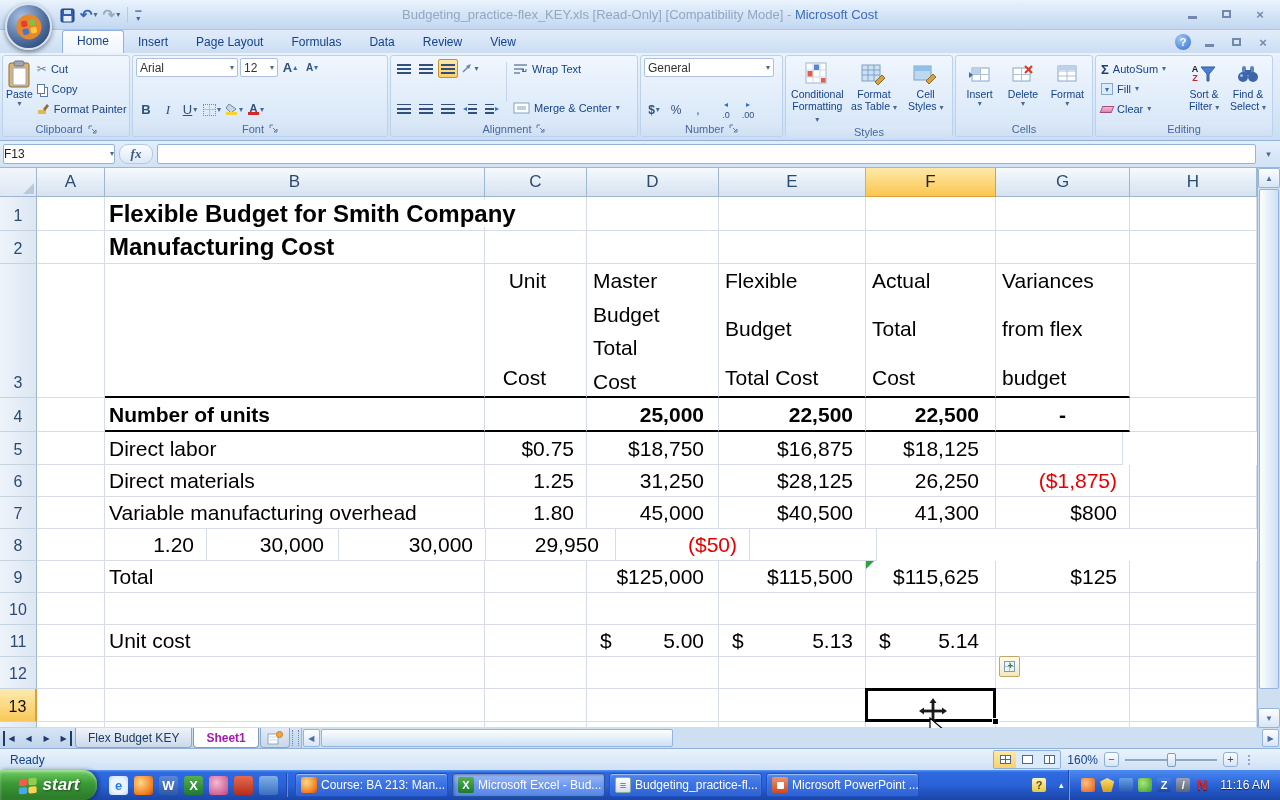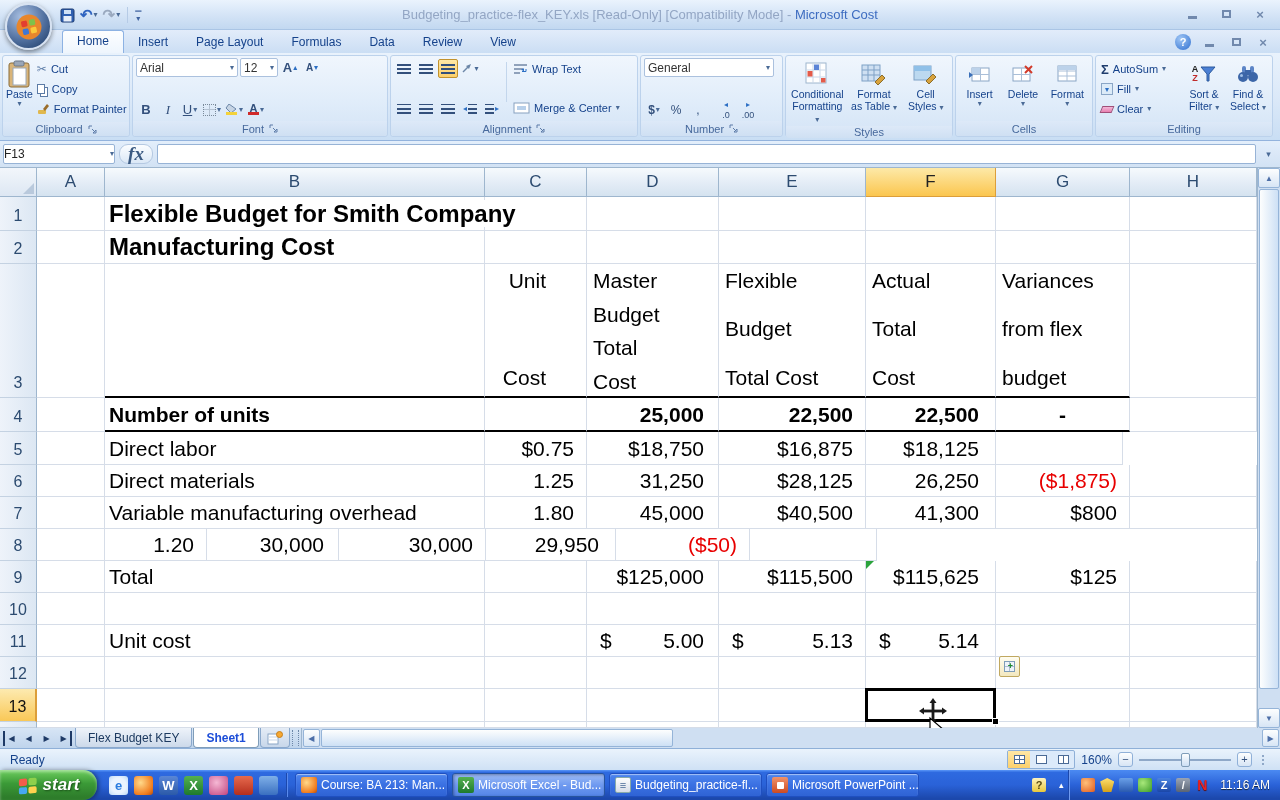--- a/index.html
+++ b/index.html
@@ -53,21 +53,21 @@
 .und-u{text-decoration:underline;font-size:13px}
 .redbar{display:block;width:11px;height:3px;background:#d02a2a;margin-top:-1px}
 .ylwbar{display:block;width:11px;height:3px;background:#f3d23a;margin-top:-1px}
 .stack{display:flex;flex-direction:column;align-items:center;line-height:10px}
 .tinytxt{font-size:9px;color:#33507c}
 .bluearrow{color:#2c6fc4;font-size:8px}
 
 
 .fbar{left:0;top:141px;width:1280px;height:27px;background:linear-gradient(#e3eefb,#d2e2f4);border-bottom:1px solid #9eb6ce;display:flex;align-items:center;padding:0 3px;gap:4px}
 .namebox{width:112px;height:20px;background:#fff;border:1px solid #97b3d6;border-radius:2px;display:flex;align-items:center;justify-content:space-between;padding:0 0;font-size:12px;color:#222}
-.fxbtn{width:34px;height:20px;border:1px solid #b5c9e2;border-radius:9px;background:linear-gradient(#fbfdff,#dbe8f6);display:flex;align-items:center;justify-content:center;font-family:"Liberation Serif",serif;font-style:italic;font-weight:bold;font-size:19px;color:#3b5a82}
+.fxbtn{width:34px;height:20px;border:1px solid #b5c9e2;border-radius:9px;background:linear-gradient(#fbfdff,#dbe8f6);display:flex;align-items:center;justify-content:center;font-family:"Liberation Serif",serif;font-style:italic;font-weight:bold;font-size:13px;color:#3b5a82}
 .finput{flex:1;height:20px;background:#fff;border:1px solid #97b3d6;border-radius:2px}
 .fexpand{width:17px;height:20px;display:flex;align-items:center;justify-content:center;color:#4a6a96;font-size:9px}
 
 
 .grid{left:0;top:168px;width:1280px;height:560px;background:#fff;overflow:hidden}
 .ghdr{display:flex;height:29px}
 .corner{width:37px;background:linear-gradient(#f2f6fb,#dde7f3);border-right:1px solid #9eb6ce;border-bottom:1px solid #9eb6ce;position:relative}
 .corner .tri{position:absolute;right:2px;bottom:2px;width:0;height:0;border-left:11px solid transparent;border-bottom:11px solid #b9c9dc}
 .ch{display:flex;align-items:center;justify-content:center;font-size:17px;color:#2c4b70;border-right:1px solid #9eb6ce;border-bottom:1px solid #9eb6ce;background:linear-gradient(#f6fafd,#e3ecf6 55%,#d5e3f0)}
 .ch.sel{background:linear-gradient(#fde9a8,#fbc64f);border-right:1px solid #dc9e3a;border-bottom:1px solid #dc9e3a;color:#222}
@@ -97,32 +97,32 @@
 .vscroll{position:absolute;right:0;top:0;width:23px;height:560px;background:#cfdff2;border-left:1px solid #9eb6ce;display:flex;flex-direction:column}
 .sbtn2{height:20px;display:flex;align-items:center;justify-content:center;background:linear-gradient(#fdfefe,#d7e5f5);border:1px solid #95b4d8;border-radius:2px;color:#4d6fa8;font-size:8px}
 .vthumb{flex:0 0 500px;margin:1px;background:linear-gradient(to right,#fdfefe,#cde0f5);border:1px solid #95b4d8;border-radius:2px}
 .vtrack{flex:1}
 
 
 .tabbar{left:0;top:728px;width:1280px;height:20px;background:linear-gradient(#d7e5f5,#bfd4ec);display:flex;align-items:stretch}
 .navs{display:flex;align-items:center;padding:0 3px;gap:3px}
 .nav{width:15px;height:15px;display:flex;align-items:center;justify-content:center;color:#1f3a66;font-size:8px}
 .sheettab{display:flex;align-items:center;padding:0 12px;font-size:12px;color:#1d3a60;background:linear-gradient(#eef3fa,#ccd9ea);border:1px solid #8aa8cc;border-top:none;border-radius:0 0 4px 4px;margin-right:1px}
-.sheettab.active{background:#fff;font-weight:bold;color:#1d4ed8;border-color:#7f9db9}
+.sheettab.active{background:#fff;font-weight:bold;color:#a21caf;border-color:#7f9db9}
 .newtab{display:flex;align-items:center;padding:0 6px;background:linear-gradient(#e4ecf6,#c8d7ea);border:1px solid #8aa8cc;border-top:none;border-radius:0 0 4px 4px}
 .tsplit{width:7px;margin:2px 2px;border-left:1px dotted #6d87a8;border-right:1px dotted #6d87a8}
 .hscroll{flex:1;display:flex;align-items:stretch;background:#cfdff2;border-left:1px solid #9eb6ce}
 .harrow{width:17px;display:flex;align-items:center;justify-content:center;background:linear-gradient(#fdfefe,#d7e5f5);border:1px solid #95b4d8;border-radius:2px;color:#4d6fa8;font-size:8px;margin:1px}
 .hthumb{width:352px;margin:1px 0;background:linear-gradient(#fdfefe,#cde0f5);border:1px solid #95b4d8;border-radius:2px}
 .htrack{flex:1}
 
 
 .statusbar{left:0;top:748px;width:1280px;height:22px;background:linear-gradient(#eaf3fc,#cfe1f5);border-top:1px solid #8fb0d8;display:flex;align-items:center;font-size:12px;color:#15428b}
 .statusbar .mode{padding-left:10px}
-.srt{margin-left:auto;display:flex;align-items:center;gap:6px;padding-right:16px}
+.srt{margin-left:auto;display:flex;align-items:center;gap:6px;padding-right:30px}
 .viewbtns{display:flex;border:1px solid #8fb0d8;border-radius:2px;background:#dceafa}
 .vbtn{width:22px;height:17px;display:flex;align-items:center;justify-content:center}
 .vbtn.on{background:linear-gradient(#ffe8a6,#fcd06b)}
 .vico{width:11px;height:9px;border:1px solid #4a6a96;background:linear-gradient(#4a6a96,#4a6a96) center/100% 1px no-repeat,linear-gradient(#4a6a96,#4a6a96) center/1px 100% no-repeat,#fff}
 .zoomtxt{font-size:12px;color:#15428b}
 .zbtn{width:15px;height:15px;border:1px solid #8fb0d8;border-radius:3px;background:linear-gradient(#fdfefe,#d7e5f5);display:flex;align-items:center;justify-content:center;font-size:11px;color:#33507c;line-height:1}
 .ztrack{width:92px;height:2px;background:#8fa8c8;position:relative}
 .zthumb{position:absolute;left:42px;top:-6px;width:9px;height:14px;background:linear-gradient(#fdfefe,#cde0f5);border:1px solid #7f9db9;border-radius:2px}
 .grip{display:flex;flex-direction:column;gap:2px;margin-left:4px}
 .grip i{display:block;width:2px;height:2px;background:#8fa8c8}

